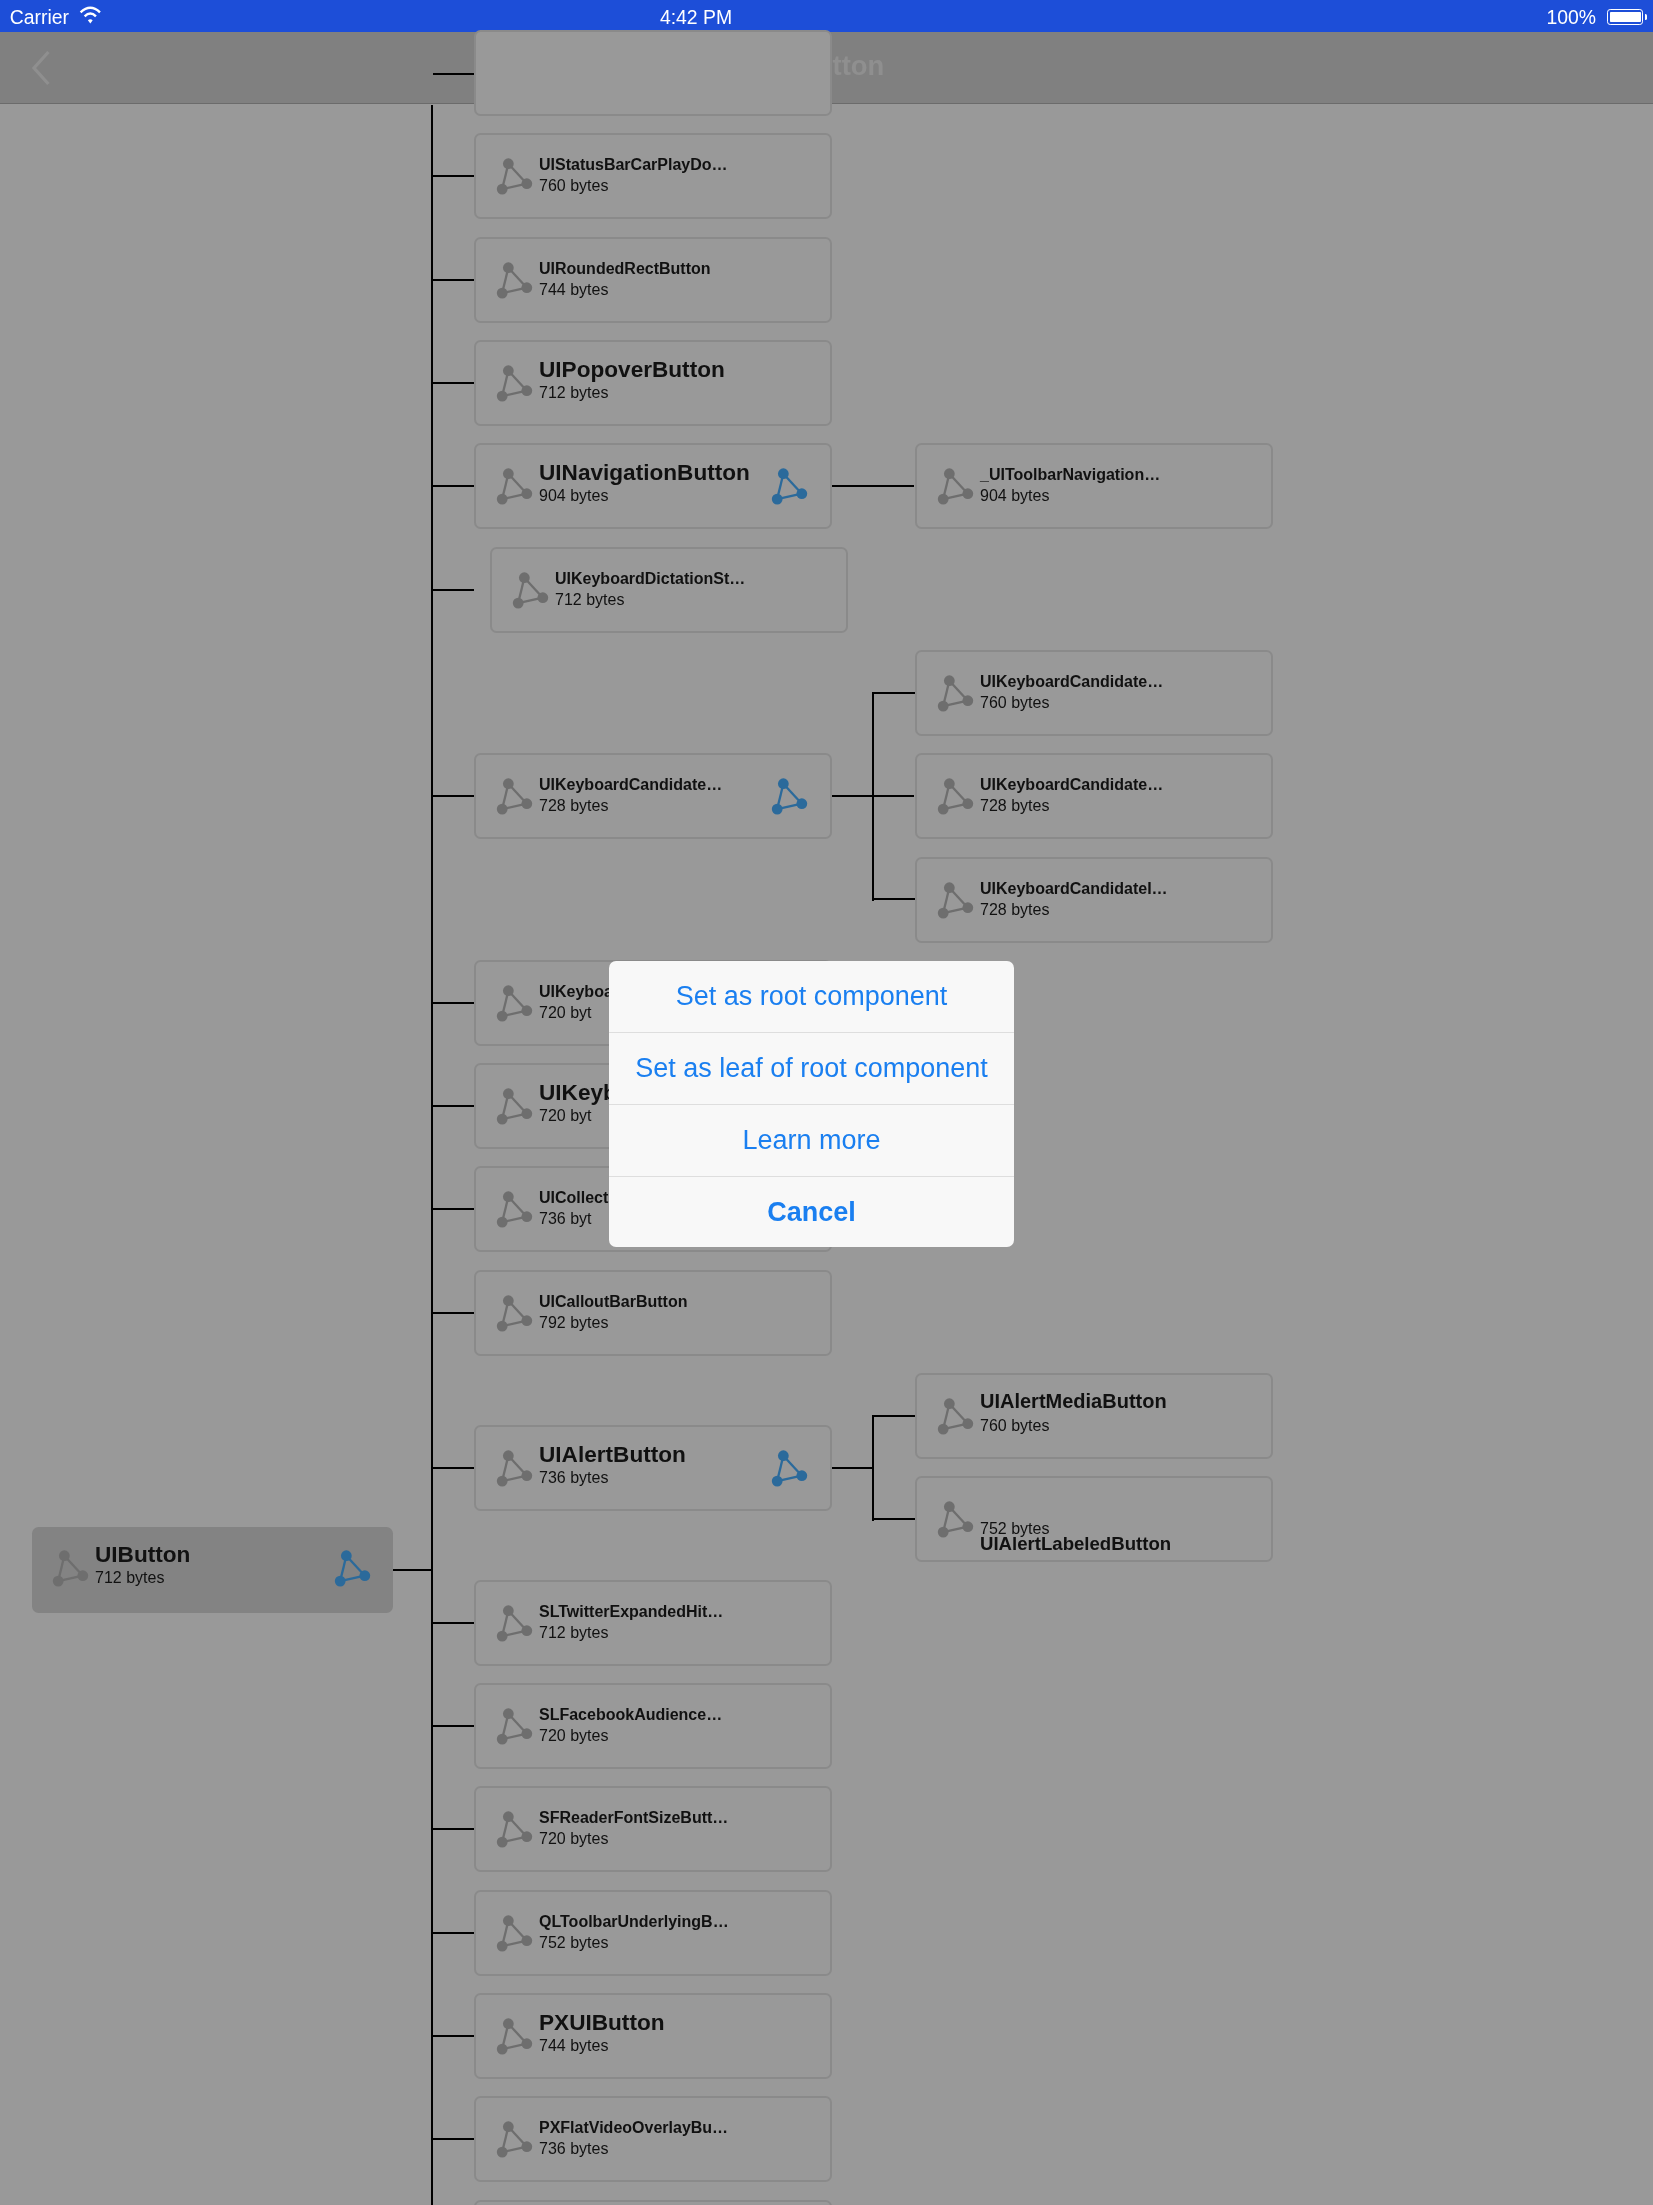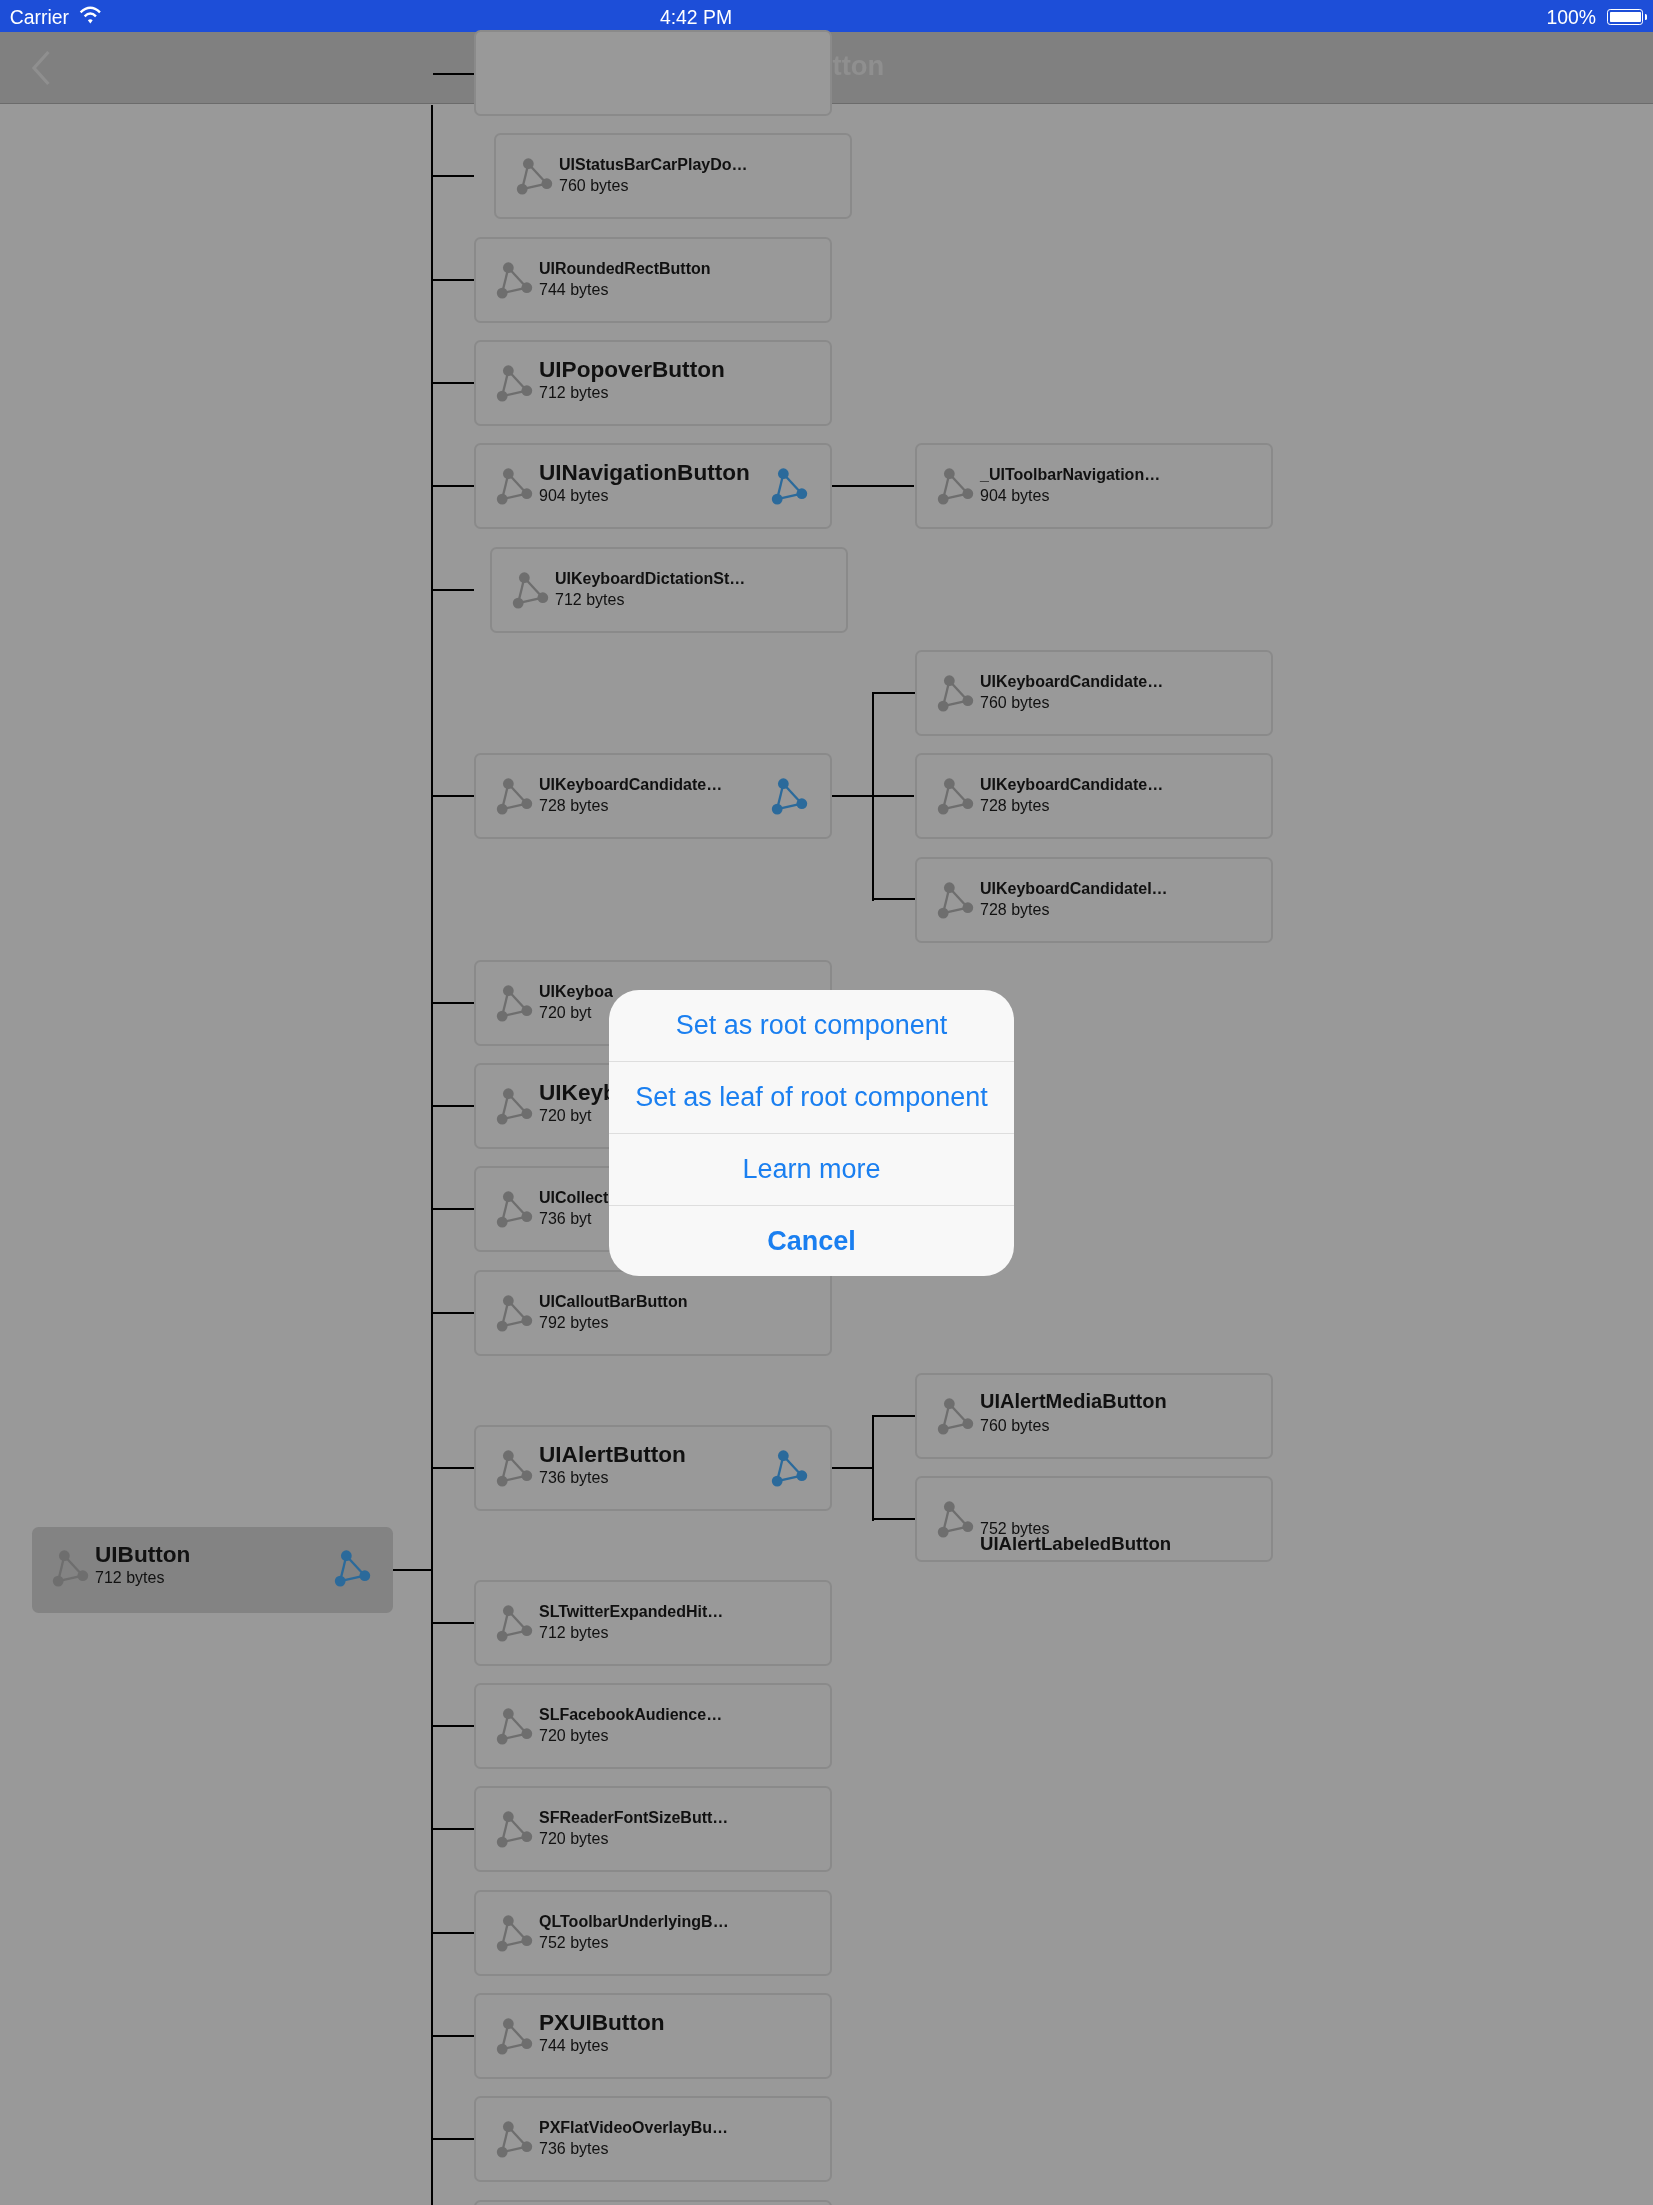--- a/index.html
+++ b/index.html
@@ -46,21 +46,21 @@
   .node .subicon { position: absolute; right: 21px; top: 21px; width: 39px; height: 40px; cursor: pointer; }
   .node .name {
     position: absolute; left: 63px; top: 21px; font-weight: bold; color: #111;
     white-space: nowrap; font-size: 16px; letter-spacing: 0px;
   }
   .node .name.big { font-size: 22.6px; top: 14.5px; }
   .node .bytes { position: absolute; left: 63px; top: 42px; font-size: 16px; color: #111; white-space: nowrap; }
 
   .popover {
     position: absolute; left: 609px; top: 961px; width: 405px; height: 286px;
-    background: #f8f8f8; border-radius: 30px; overflow: hidden; margin-top: 29px;
+    background: #f8f8f8; border-radius: 7px; overflow: hidden;
   }
   .popover .item {
     height: 71px; line-height: 71px; text-align: center; font-size: 27px; color: #1a7ff0;
     border-bottom: 1.6px solid #dedede; cursor: pointer;
   }
   .popover .item:last-child { border-bottom: none; font-weight: bold; }
 </style>
 </head>
 <body>
 
@@ -121,21 +121,21 @@
     <div class="bytes">712 bytes</div>
     <svg class="subicon" viewBox="-4 0 48 52">
         <use href="#graph-blue"></use>
       </svg>
   </div>
 
   <div class="hline" style="left:433px; top:-32px; width:41px;"></div>
   <div class="node" style="left:474px; top:-75px;"></div>
 
   <div class="hline" style="left:433px; top:70px; width:41px;"></div>
-  <div class="node" style="left:474px; top:28px;margin-left:20px;">
+  <div class="node" style="left:474px; top:28px;">
     <svg class="icon" viewBox="-4 0 48 52">
         <use href="#graph-gray"></use>
       </svg>
     <div class="name">UIStatusBarCarPlayDo…</div>
     <div class="bytes">760 bytes</div>
   </div>
 
   <div class="hline" style="left:433px; top:174px; width:41px;"></div>
   <div class="node" style="left:474px; top:132px;">
     <svg class="icon" viewBox="-4 0 48 52">

